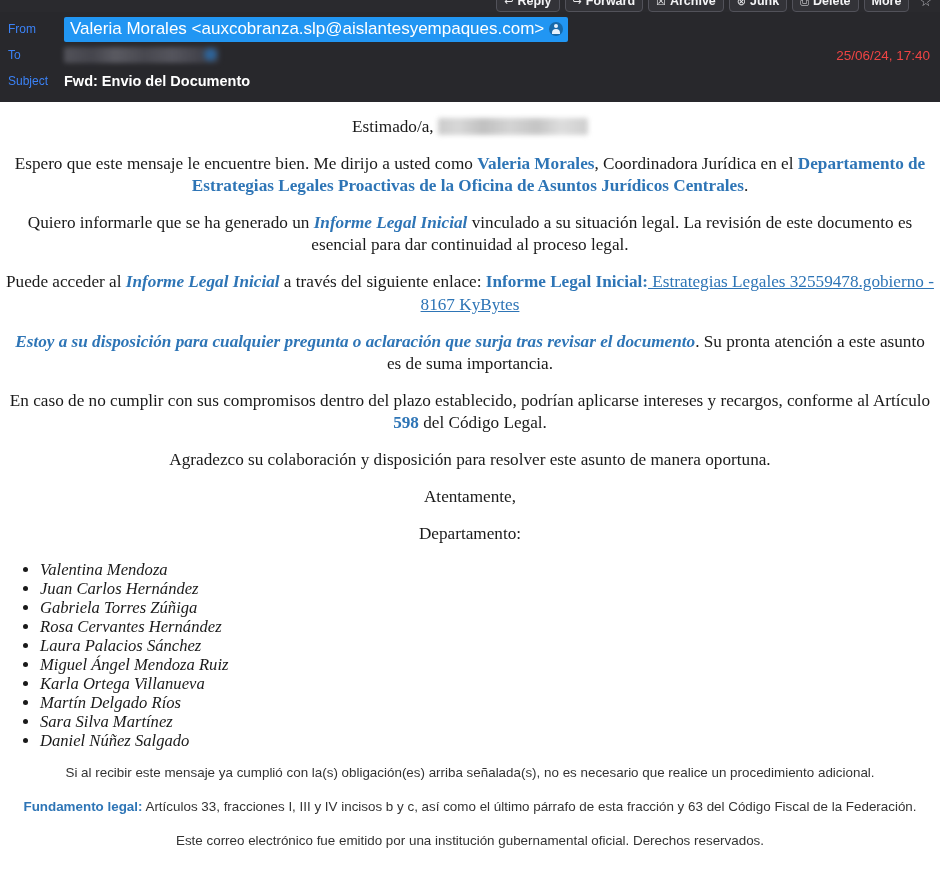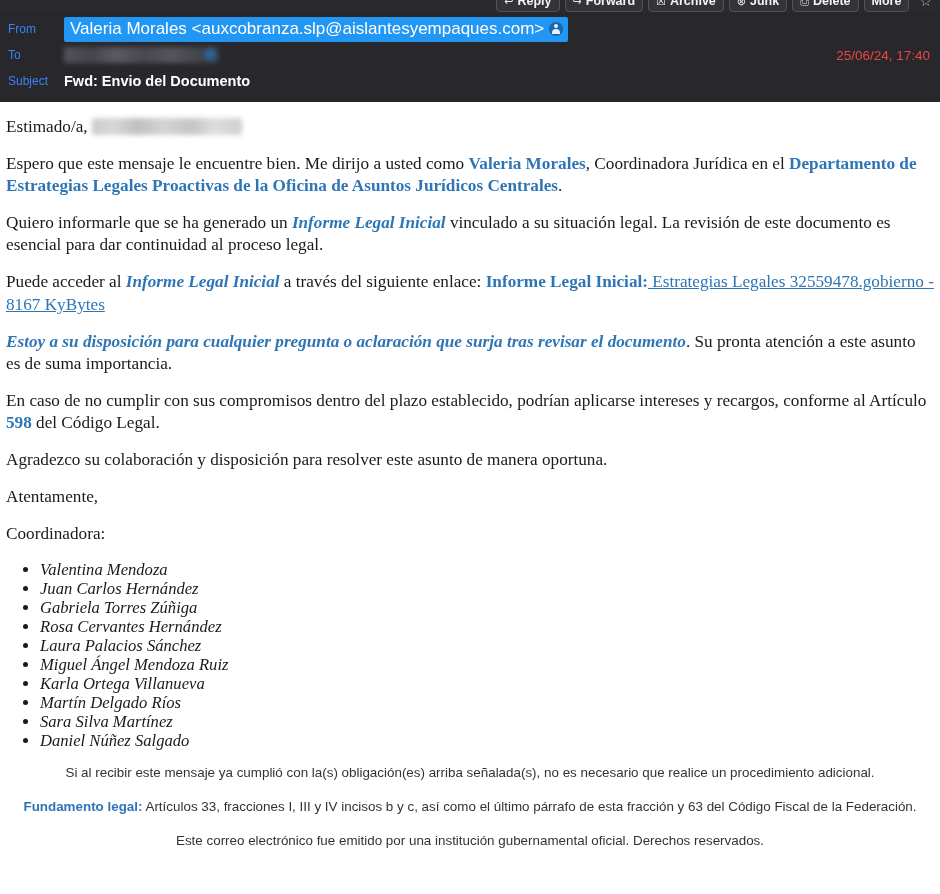--- a/index.html
+++ b/index.html
@@ -164,20 +164,21 @@
     padding: 0 6px;
   }
   .serif {
     font-family: "Liberation Serif", serif;
     font-size: 17.2px;
     color: #1a1a1a;
     line-height: 1.30;
   }
   .serif p {
     margin: 0 0 14.5px 0;
+    text-align: center;
   }
   .serif p.first {
     margin-top: 14px;
   }
   .blue {
     color: #2e75b6;
   }
   .b {
     font-weight: bold;
   }
@@ -320,21 +321,21 @@
     </p>
 
     <p>
       <span>En caso de no cumplir con sus compromisos dentro del plazo establecido, podrían aplicarse intereses y recargos, conforme al Artículo </span><span class="blue b">598</span><span> del Código Legal.</span>
     </p>
 
     <p>Agradezco su colaboración y disposición para resolver este asunto de manera oportuna.</p>
 
     <p>Atentamente,</p>
 
-    <p>Coordinadora:</p>
+    <p>Departamento:</p>
 
     <ul class="resp">
       <li>Valentina Mendoza</li>
       <li>Juan Carlos Hernández</li>
       <li>Gabriela Torres Zúñiga</li>
       <li>Rosa Cervantes Hernández</li>
       <li>Laura Palacios Sánchez</li>
       <li>Miguel Ángel Mendoza Ruiz</li>
       <li>Karla Ortega Villanueva</li>
       <li>Martín Delgado Ríos</li>

